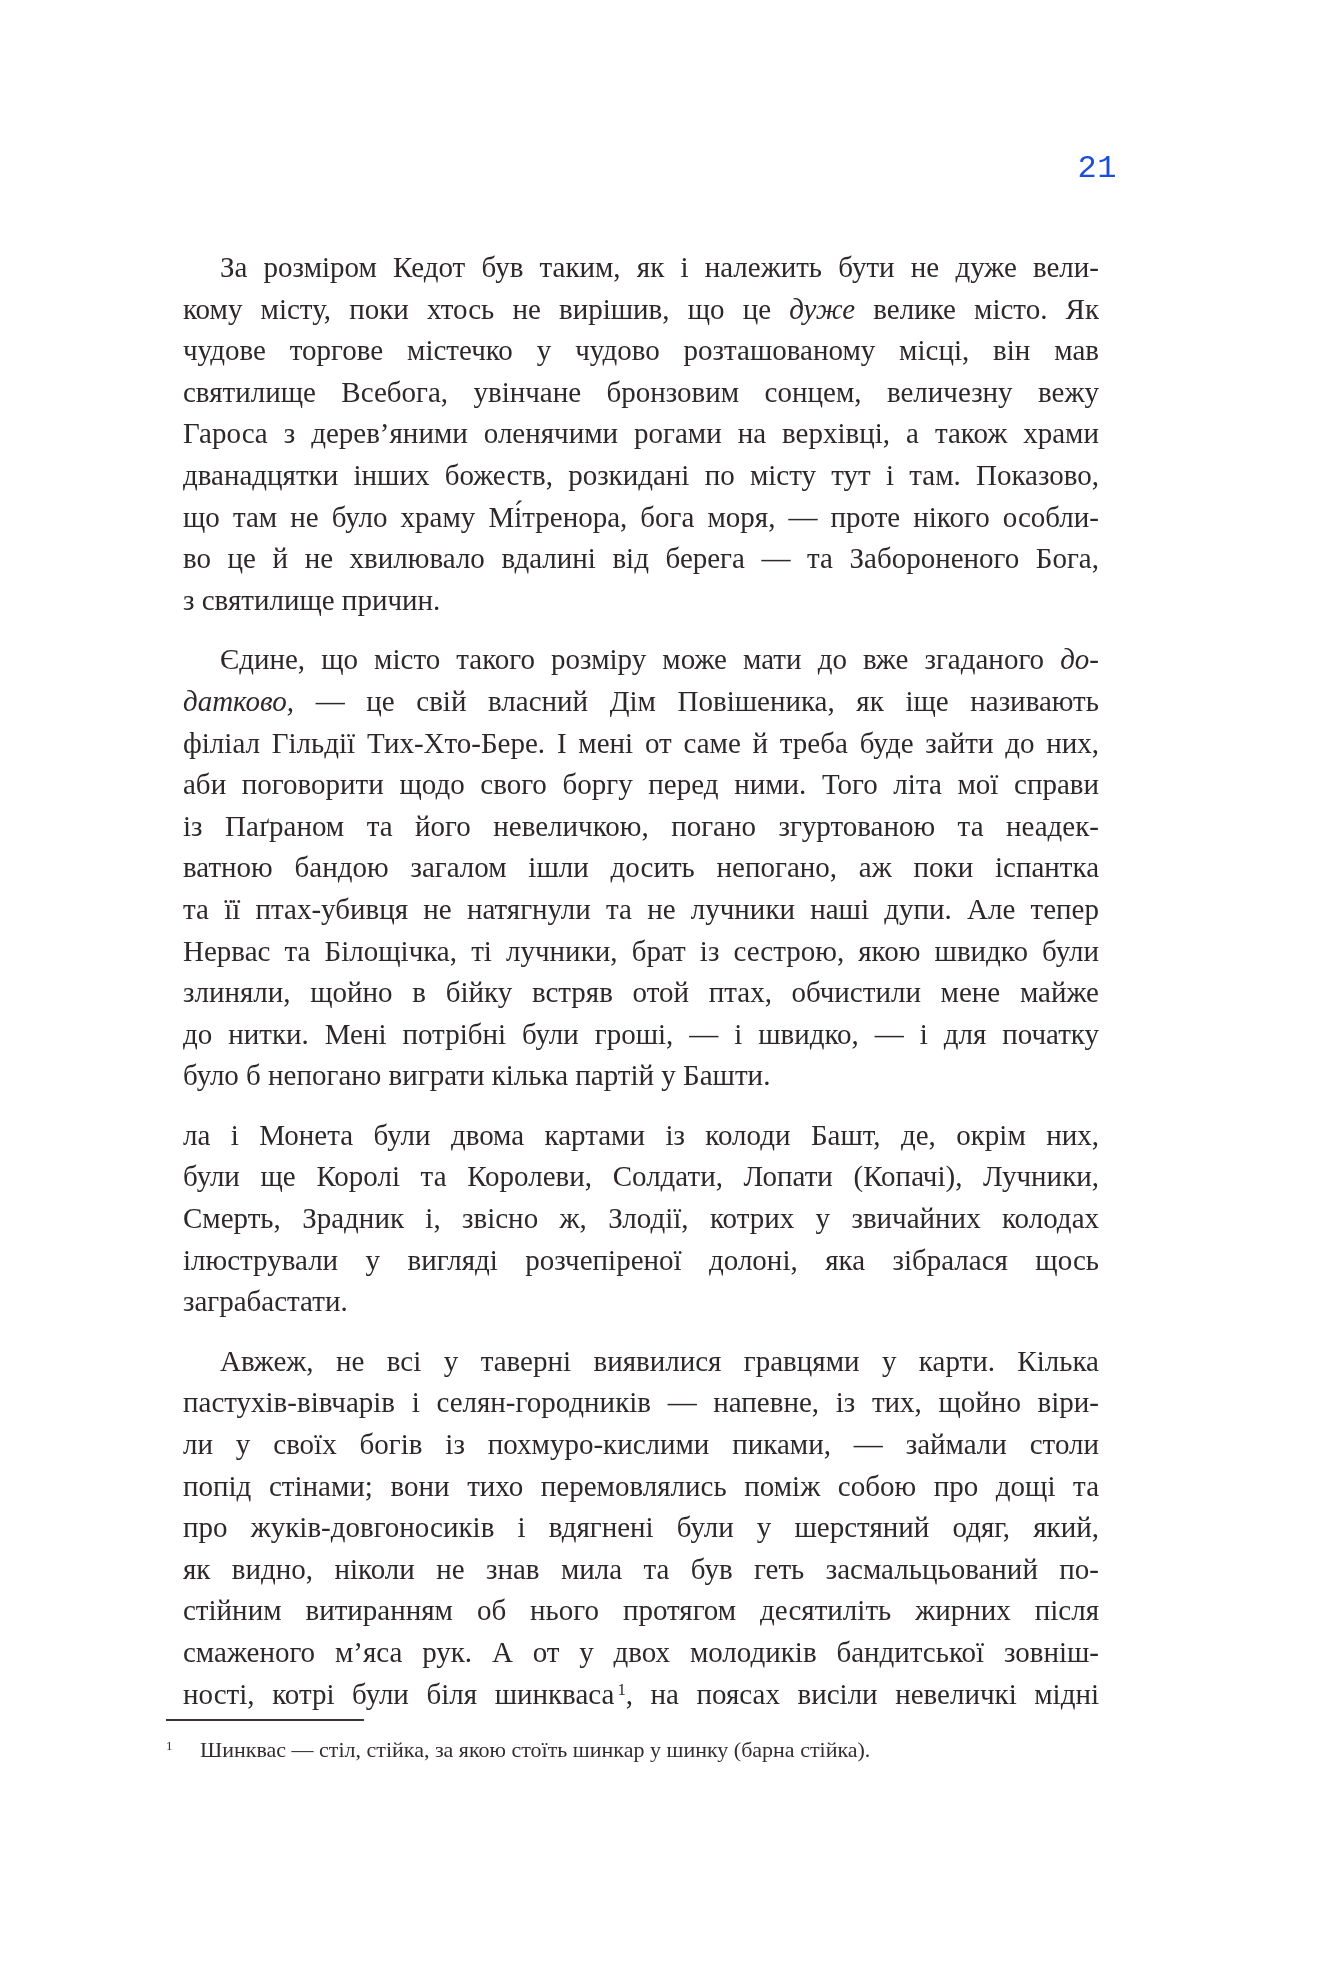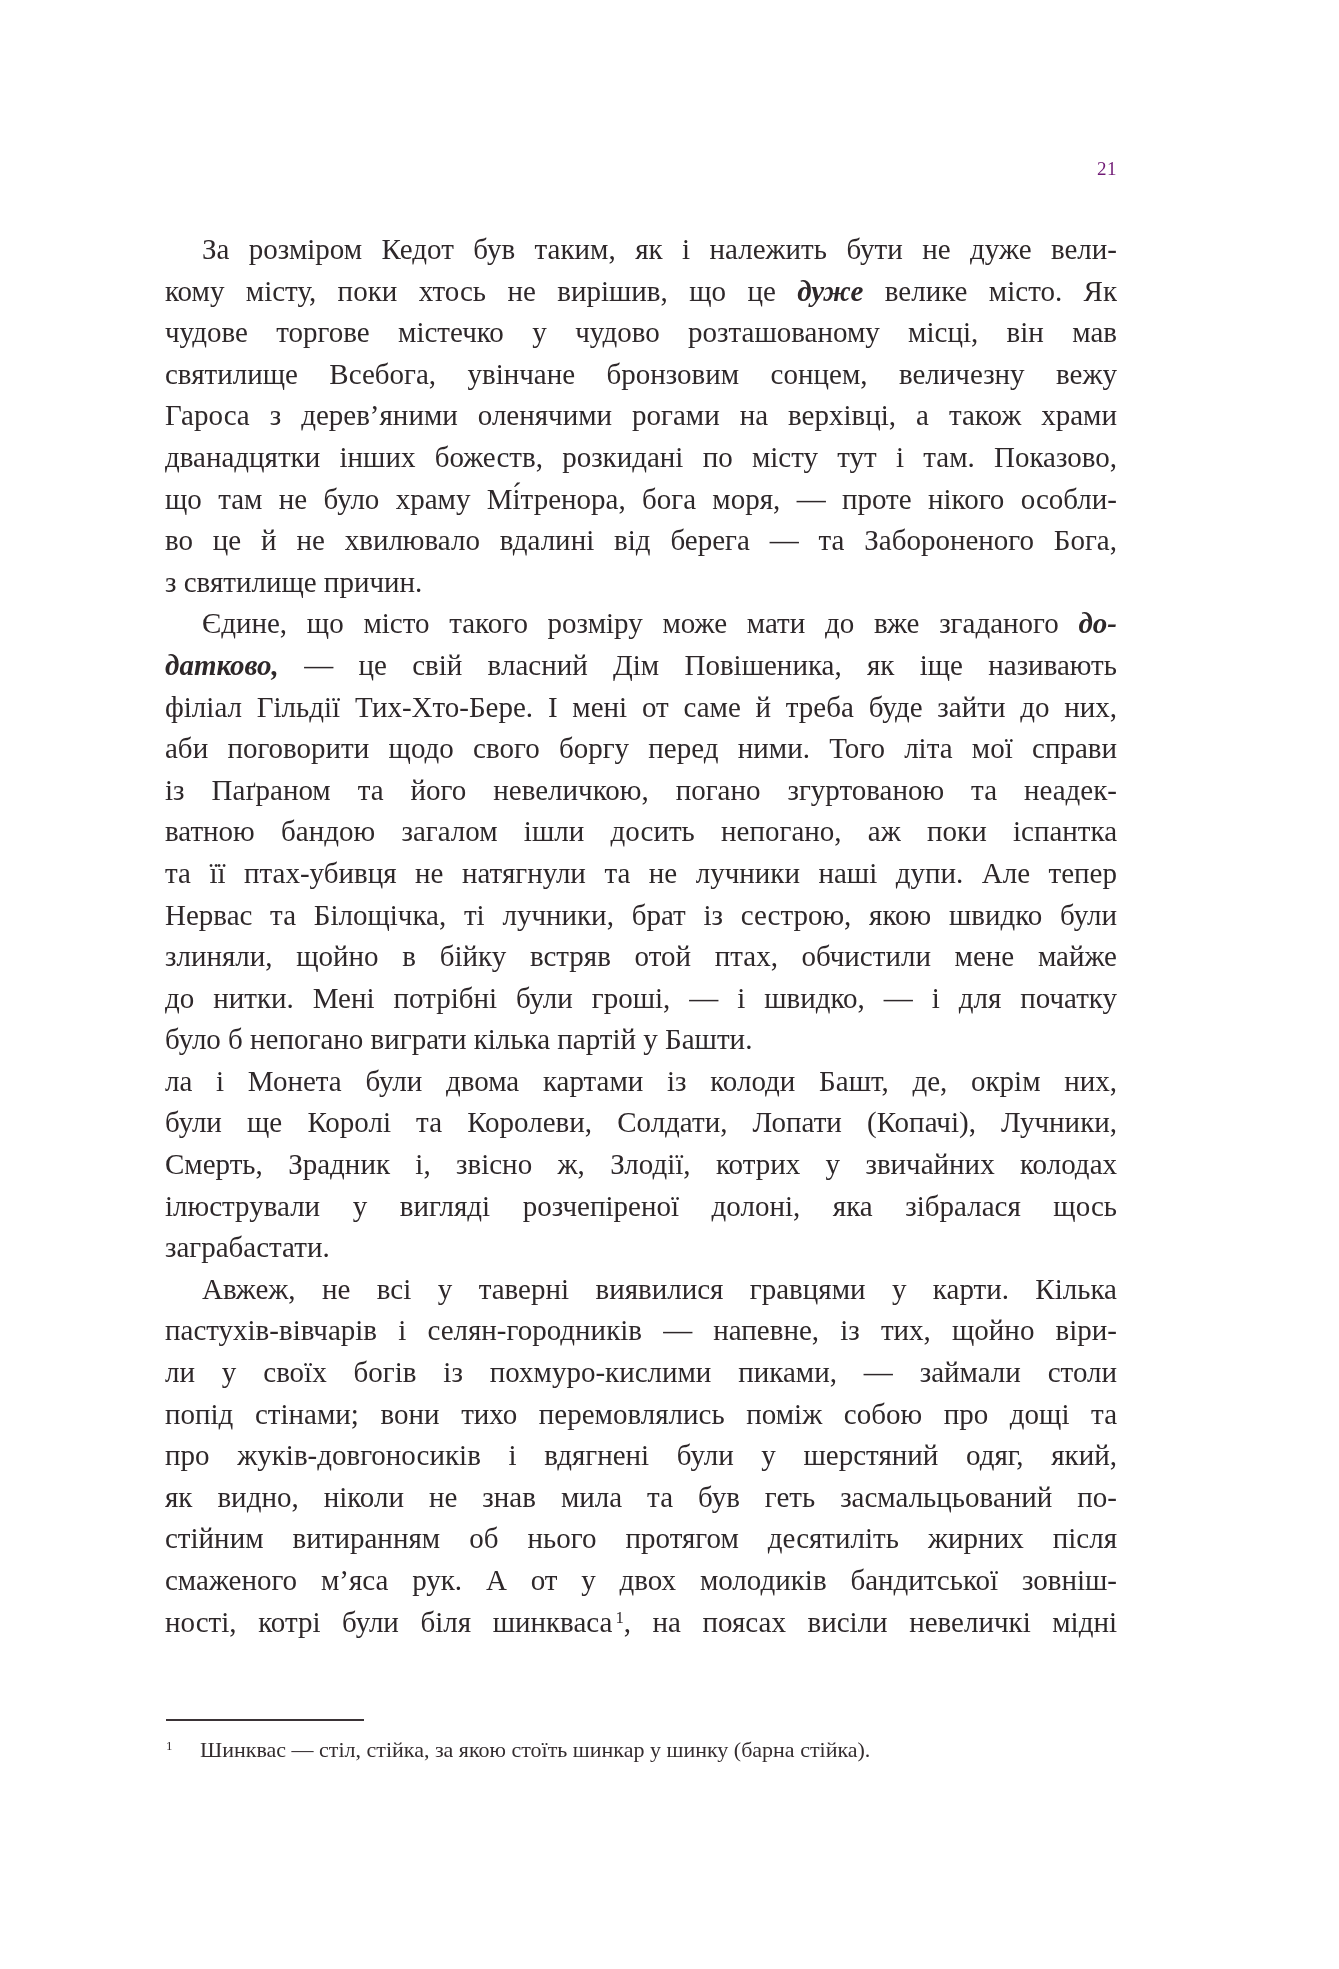--- a/index.html
+++ b/index.html
@@ -8,42 +8,42 @@
     background:#ffffff;
     position:relative;
     font-family:"Liberation Serif","DejaVu Serif",serif;
     color:#2e282a;
     overflow:hidden;
   }
   #page-number{
     position:absolute;
     left:165px;top:154px;width:952px;
     text-align:right;
-    font-family:Liberation Serif, serif;
-    font-size:19px;line-height:30px;
-    color:#701a75;
+    font-family:Liberation Mono, monospace;
+    font-size:32px;line-height:30px;
+    color:#1d4ed8;
     letter-spacing:0.5px;
   }
   #body-text{
     position:absolute;
     left:165px;top:229px;width:952px;
   }
-  .para{margin:0;padding:0;}
+  .para{margin:18px;padding:0;}
   .line{
     height:41.6px;
     line-height:41.6px;
     font-size:29px;
     text-align:justify;
     text-align-last:justify;
     white-space:normal;
     overflow:hidden;
   }
   .line.indent{ text-indent:37px; }
   .line.endline{ text-align-last:left; }
-  .line em{ font-style:italic;font-weight:bold; }
+  .line em{ font-style:italic; }
   .line sup{
     font-size:58%;
     line-height:0;
     vertical-align:9px;
     padding-left:3px;
   }
   #footnote-rule{
     position:absolute;
     left:166px;top:1719px;
     width:198px;height:2px;

